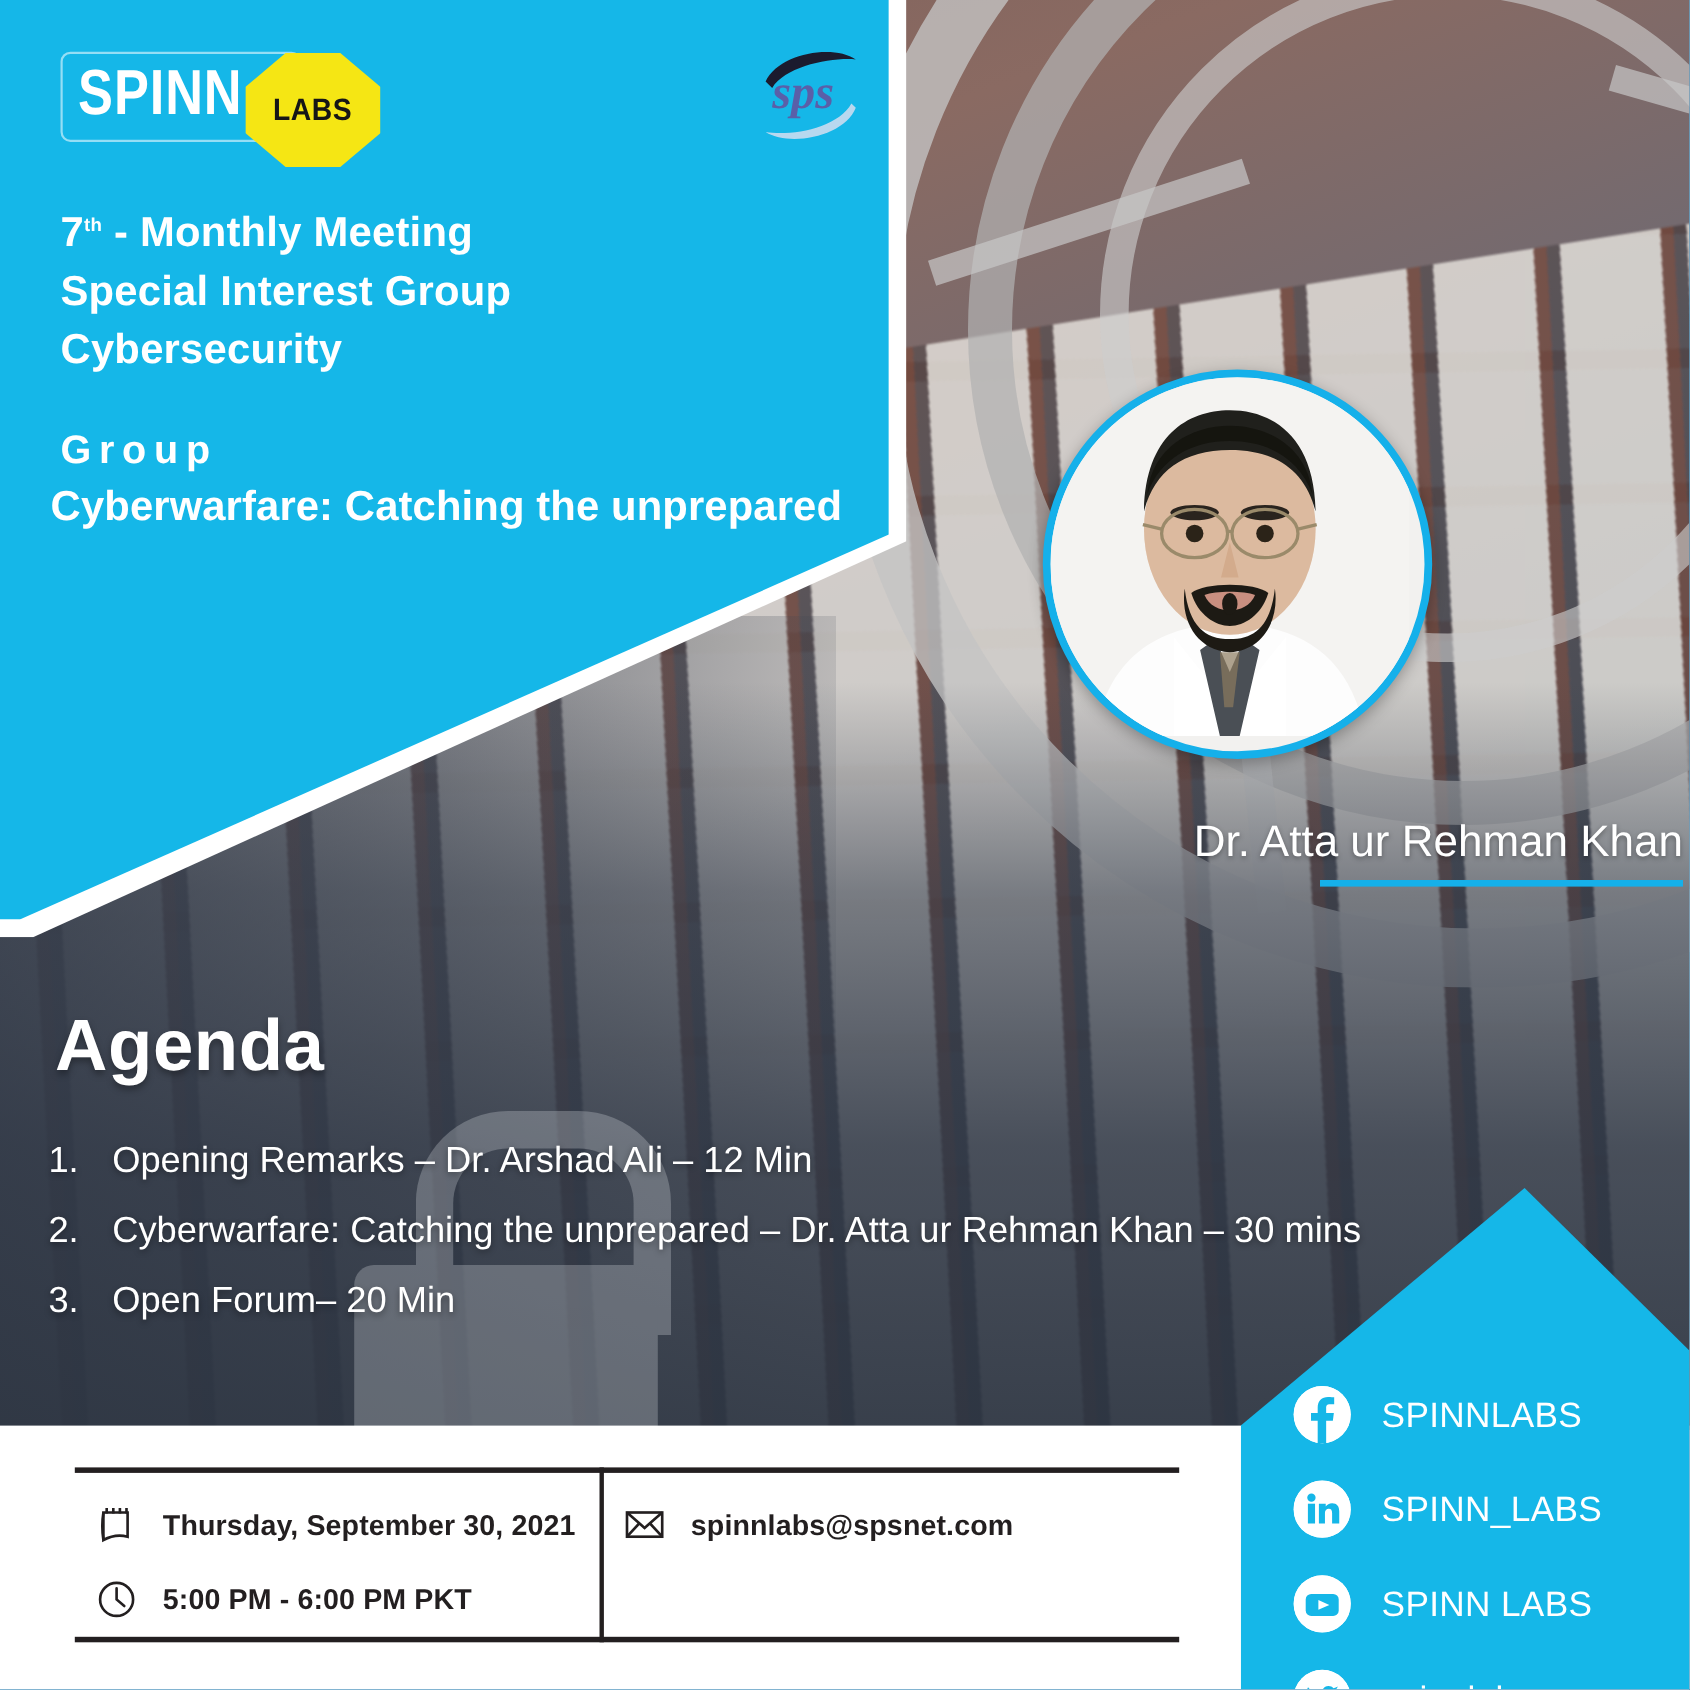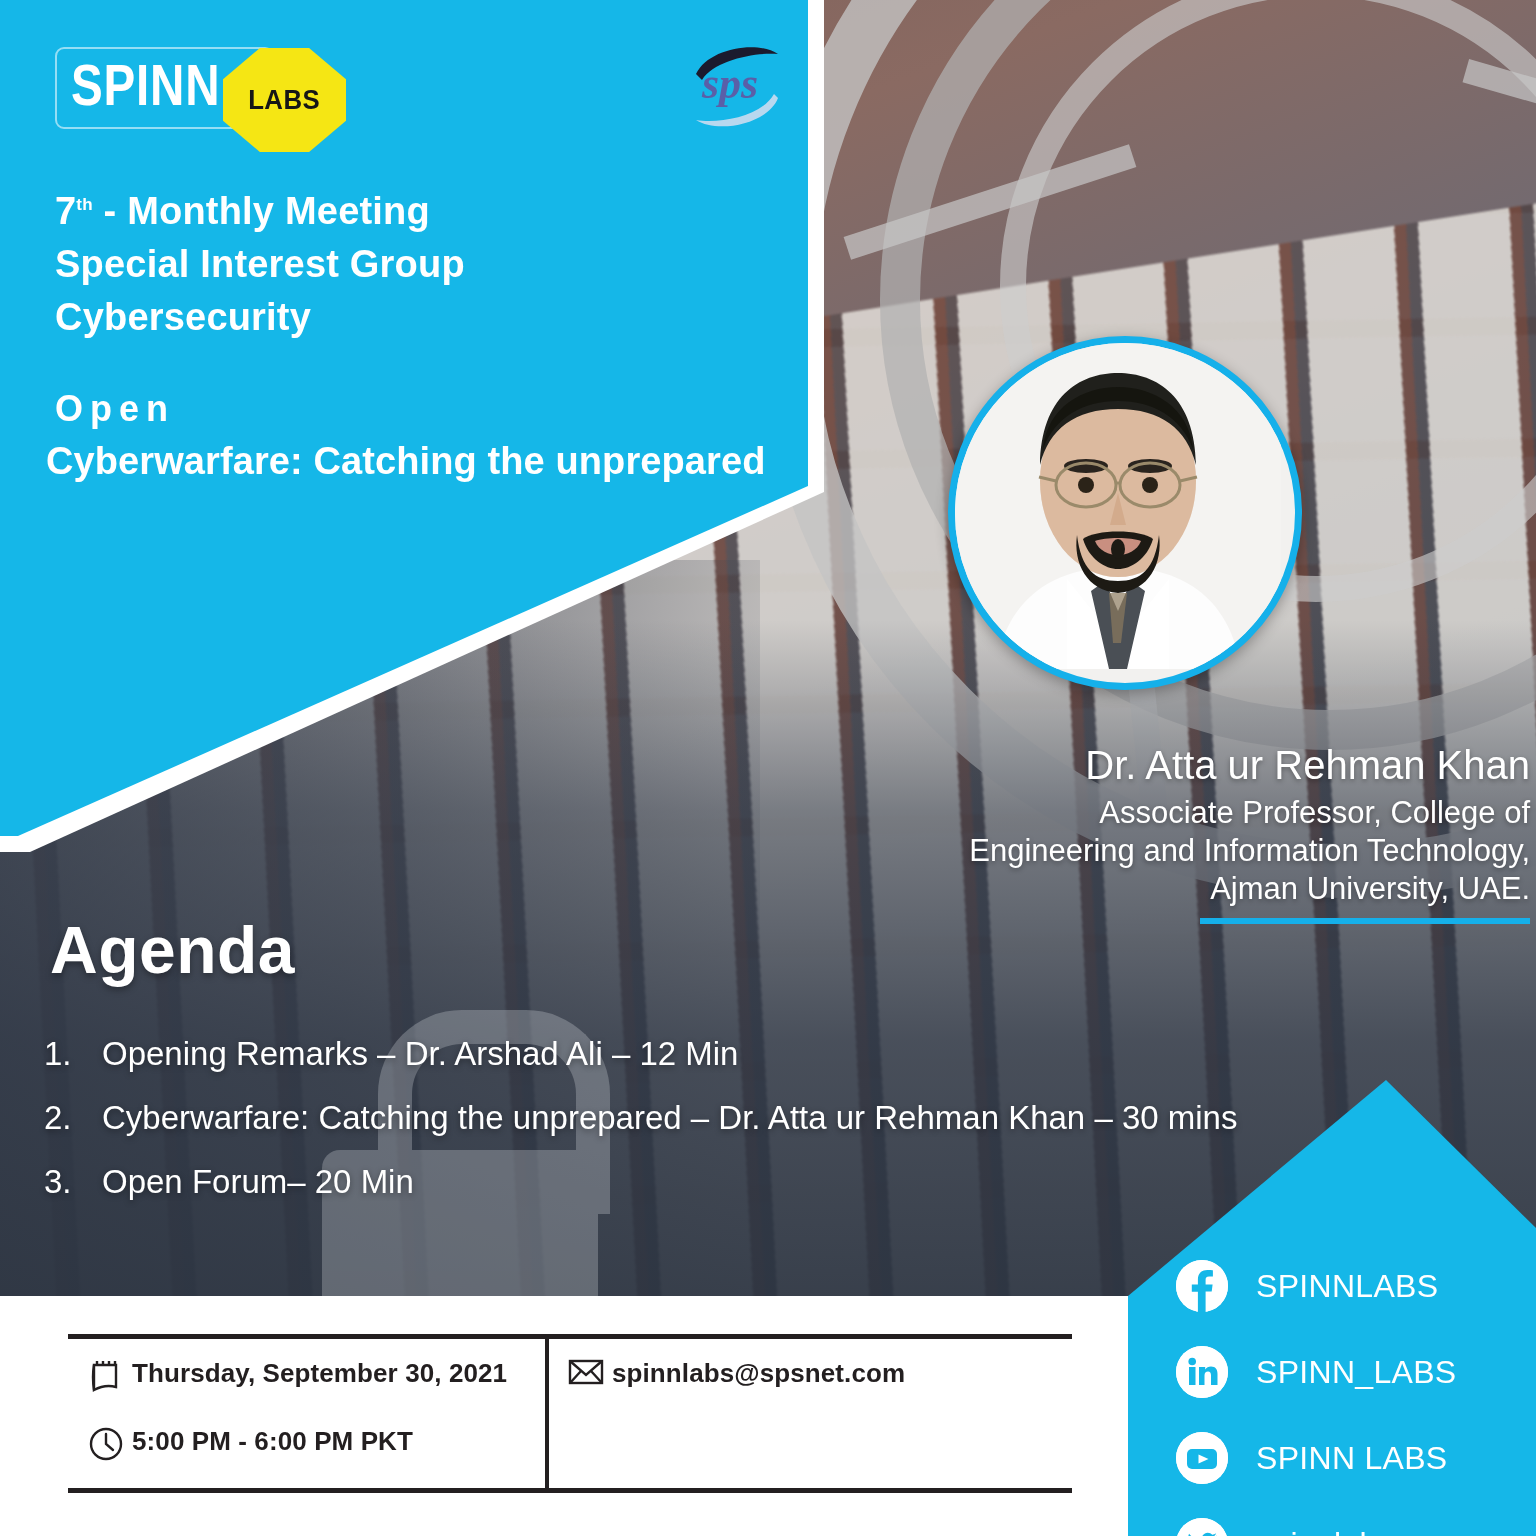--- a/index.html
+++ b/index.html
@@ -194,21 +194,21 @@
   }
   .foot-rule-bot{
     position:absolute;left:68px;top:192px;width:1004px;height:5px;background:#231f20;
   }
   .foot-divider{
     position:absolute;left:545px;top:38px;width:4px;height:159px;background:#231f20;
   }
   .foot-col{position:absolute;}
   .foot-col.left{left:88px;top:62px;width:440px;}
   .foot-col.right{left:568px;top:62px;width:500px;}
-  .foot-row{display:flex;align-items:flex-start;height:56px;margin-bottom:12px;}
+  .foot-row{display:flex;align-items:center;height:56px;margin-bottom:12px;gap:16px;}
   .foot-ico{width:44px;flex:0 0 44px;display:flex;align-items:center;}
   .foot-txt{font-size:26px;font-weight:700;color:#231f20;letter-spacing:.1px;}
 
   
   .social{
     position:absolute;left:1088px;top:1080px;width:448px;height:456px;z-index:8;
     background:#15b7e8;
     clip-path:polygon(298px 0, 448px 148px, 448px 456px, 40px 456px, 40px 216px);
   }
   .social-list{
@@ -264,21 +264,21 @@
       <path d="M96 66 C86 92, 36 102, 14 88 C38 92, 80 84, 92 62 Z" fill="#b8d8ef"></path>
       <text x="20" y="66" font-family="Liberation Serif, serif" font-size="44" font-style="italic" font-weight="700" fill="#5a5fa8">sps</text>
     </svg>
   </div>
 
   <div class="heading">
     <div class="line"><span>7</span><sup>th</sup><span> - Monthly Meeting</span></div>
     <div class="line">Special Interest Group</div>
     <div class="line">Cybersecurity</div>
   </div>
-  <div class="title-label">Open</div>
+  <div class="title-label">Group</div>
   <div class="title-value">Cyberwarfare: Catching the unprepared</div>
 
   <div class="photo">
     <svg width="326" height="326" viewBox="0 0 326 326">
       <rect width="326" height="326" fill="#f4f3f1"></rect>
       <path d="M40 326 C52 250, 104 224, 163 224 C222 224, 274 250, 286 326 Z" fill="#fdfdfd"></path>
       <path d="M112 236 L163 300 L214 236 L214 326 L112 326 Z" fill="#ffffff"></path>
       <path d="M150 238 L163 268 L176 238 L190 248 L172 326 L154 326 L136 248 Z" fill="#4a4f55"></path>
       <path d="M154 250 L172 250 L166 300 L158 300 Z" fill="#8c7a5e" opacity=".7"></path>
       <ellipse cx="163" cy="138" rx="78" ry="96" fill="#e6c6ac"></ellipse>
@@ -299,21 +299,20 @@
       <path d="M163 150 L155 182 L171 182 Z" fill="#d3ab8c"></path>
       <path d="M128 196 C140 186, 186 186, 198 196 C192 216, 176 226, 163 226 C150 226, 134 216, 128 196 Z" fill="#1d1a14"></path>
       <path d="M140 198 C150 194, 176 194, 186 198 C182 208, 172 212, 163 212 C154 212, 144 208, 140 198 Z" fill="#c98f80"></path>
       <ellipse cx="163" cy="206" rx="7" ry="10" fill="#1d1a14"></ellipse>
       <path d="M122 192 C118 220, 132 248, 163 250 C194 248, 208 220, 204 192 C200 226, 186 238, 163 238 C140 238, 126 226, 122 192 Z" fill="#1d1a14"></path>
     </svg>
   </div>
 
   <div class="speaker">
     <div class="speaker-name">Dr. Atta ur Rehman Khan</div>
-    <div class="speaker-affil">Associate Professor, College of Engineering and Information Technology, Ajman University, UAE.</div>
     <div class="speaker-rule"></div>
   </div>
 
   <div class="agenda-title">Agenda</div>
   <div class="agenda-list">
     <div class="agenda-item">
       <div class="agenda-num">1.</div>
       <div class="agenda-text">Opening Remarks – Dr. Arshad Ali – 12 Min</div>
     </div>
     <div class="agenda-item">

